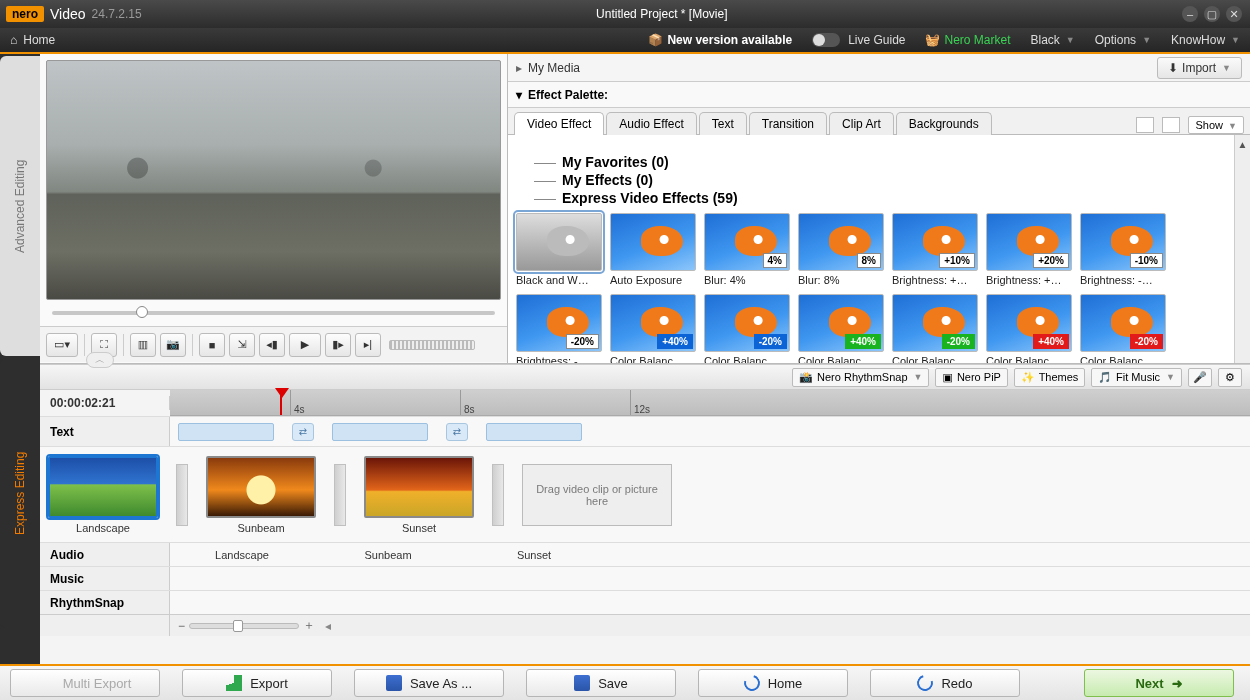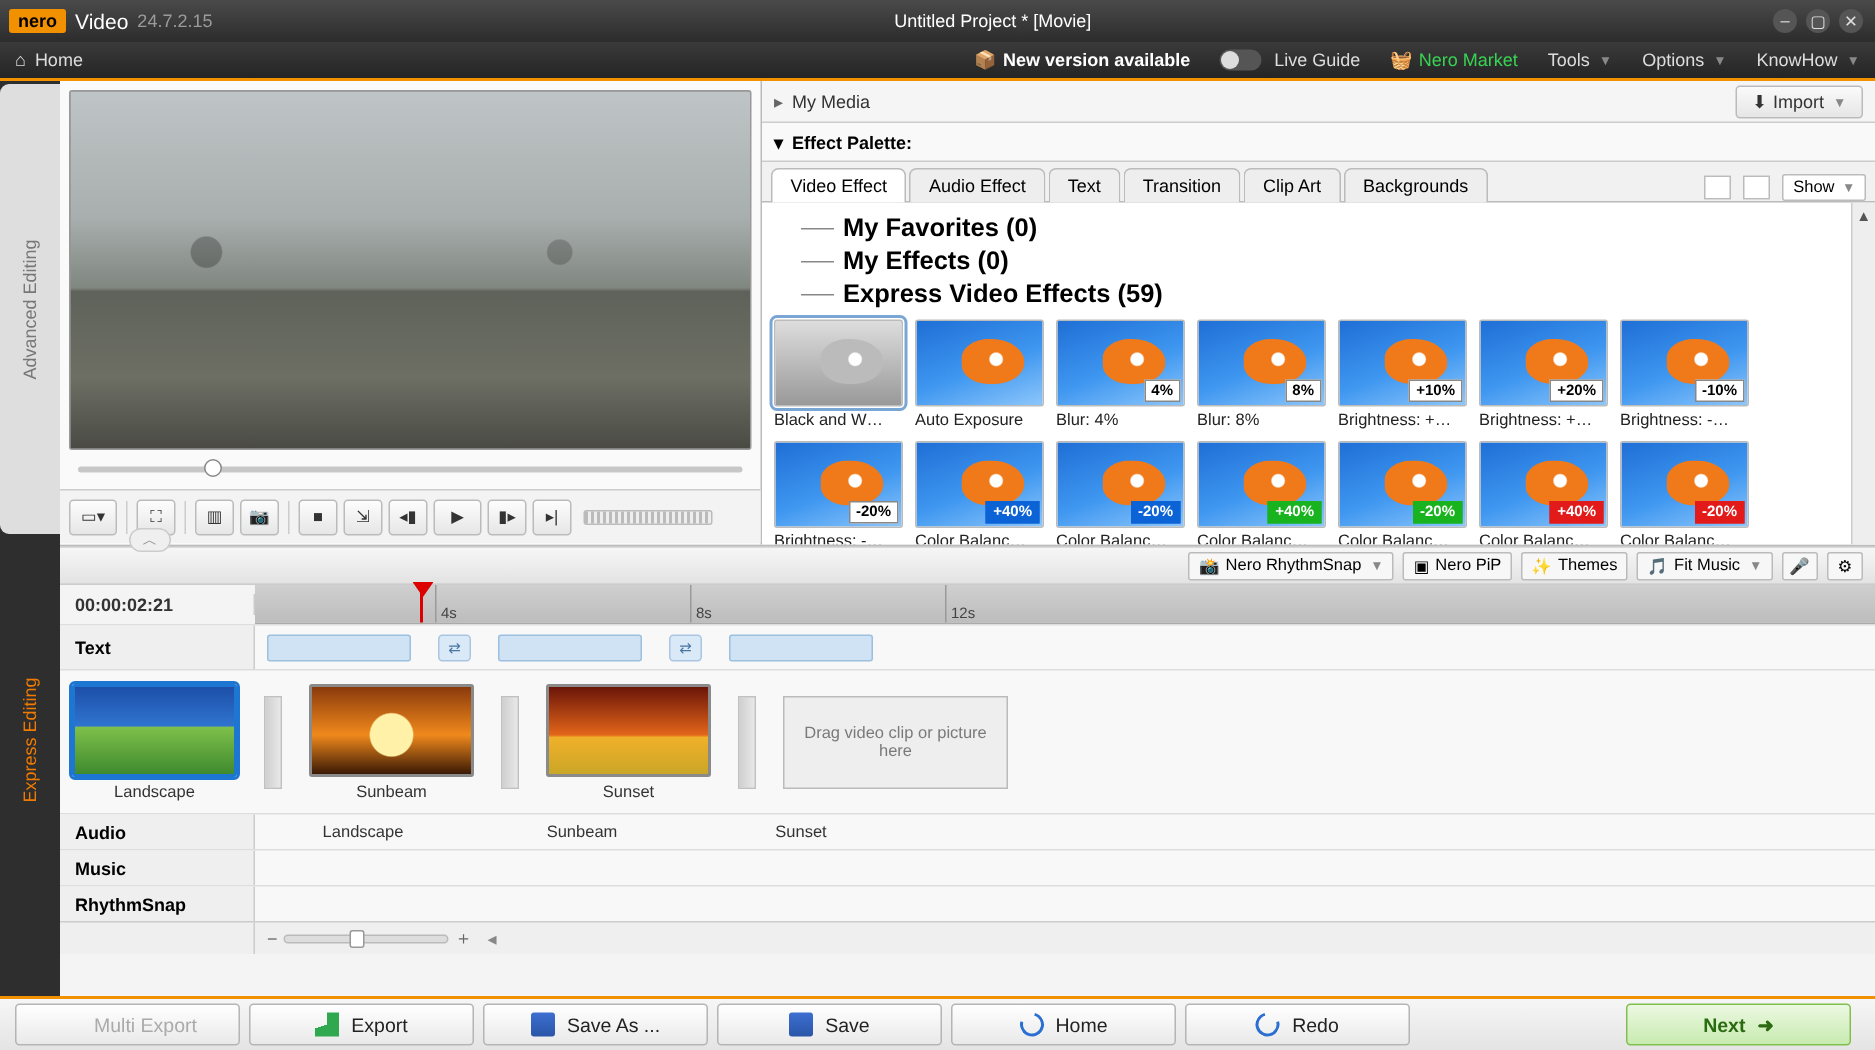--- a/index.html
+++ b/index.html
@@ -49,21 +49,21 @@
 .mymedia-bar .arrow{margin-right:6px;color:#666;}
 .import-btn{margin-left:auto;background:linear-gradient(#fafafa,#e6e6e6);border:1px solid #bbb;border-radius:3px;padding:3px 10px;font-size:12px;cursor:pointer;display:flex;align-items:center;gap:4px;}
 .palette-hdr{height:26px;border-bottom:1px solid #ccc;background:#f9f9f9;display:flex;align-items:center;padding:0 8px;font-size:12px;font-weight:bold;}
 .palette-hdr .arrow{margin-right:6px;}
 .effect-tabs{height:27px;display:flex;align-items:flex-end;background:#f1f1f1;border-bottom:1px solid #bbb;padding:0 6px;font-size:12px;}
 .etab{padding:4px 12px;border:1px solid #bbb;border-bottom:none;background:#eee;margin-right:2px;border-radius:5px 5px 0 0;cursor:pointer;position:relative;top:1px;}
 .etab.active{background:#fff;font-weight:500;}
 .effect-tabs .tools{margin-left:auto;display:flex;align-items:center;gap:8px;}
 .viewbtn{width:18px;height:16px;border:1px solid #bbb;background:#fff;cursor:pointer;}
 .show-dd{padding:2px 6px;border:1px solid #bbb;background:#fff;font-size:11px;cursor:pointer;border-radius:2px;}
-.effect-tree{padding:6px 0 0 26px;font-size:17px;}
+.effect-tree{padding:6px 0 0 26px;font-size:14px;margin-top:12px;}
 .tree-row{padding:1px 0;}
 .tree-row.bold{font-weight:bold;}
 .tree-row .line{display:inline-block;width:22px;border-top:1px solid #888;margin-right:6px;vertical-align:middle;}
 .effect-grid{display:flex;flex-wrap:wrap;gap:8px;padding:6px 8px 4px 8px;overflow:hidden;}
 .eff{width:86px;font-size:11px;cursor:pointer;}
 .eff .thumb{height:58px;border:1px solid #bbb;border-radius:2px;background:linear-gradient(160deg,#1f6fd6 0%, #3f97f0 55%, #8cc6fb 100%);position:relative;overflow:hidden;}
 .eff.selected .thumb{outline:2px solid #7aa6d6; outline-offset:1px; background:linear-gradient(#ddd,#999);}
 .eff .thumb .fish{position:absolute;right:12px;top:12px;width:42px;height:30px;background:radial-gradient(circle at 55% 45%, #fff 0 4px, transparent 5px), #f07a1a;border-radius:50% 60% 55% 50%;}
 .eff.selected .thumb .fish{background:radial-gradient(circle at 55% 45%, #fff 0 4px, transparent 5px), #bbb;}
 .eff .badge{position:absolute;right:2px;bottom:2px;padding:1px 4px;font-size:10px;font-weight:bold;background:#fff;border:1px solid #888;}
@@ -103,21 +103,21 @@
 .clip.sunset .cthumb{background:linear-gradient(#6b1508 0%, #e2651a 55%, #f0b02a 58%, #caa627 100%);}
 .drop-target{width:150px;height:62px;border:1px solid #bbb;background:#eee;color:#7a7a7a;font-size:11px;display:flex;align-items:center;justify-content:center;text-align:center;padding:0 8px;}
 .bracket{width:12px;height:62px;background:linear-gradient(90deg,#cfcfcf,#e8e8e8);border:1px solid #c0c0c0;}
 .tl-foot{height:22px;display:flex;align-items:center;border-top:1px solid #ccc;background:#efefef;}
 .tl-foot .lab{width:130px;border-right:1px solid #ccc;height:100%;}
 .zoom{display:flex;align-items:center;gap:4px;padding-left:8px;font-size:12px;color:#666;}
 .ztrack{width:110px;height:6px;background:#ddd;border:1px solid #bbb;border-radius:3px;position:relative;}
 .ztrack .zthumb{position:absolute;left:40%;top:-4px;width:10px;height:12px;background:#fff;border:1px solid #999;border-radius:2px;}
 
 
-.bottombar{height:36px;background:linear-gradient(#f6f6f6,#e4e4e4);border-top:2px solid #f29100;display:flex;align-items:center;gap:0;padding:0 10px;}
+.bottombar{height:36px;background:linear-gradient(#f6f6f6,#e4e4e4);border-top:2px solid #f29100;display:flex;align-items:center;gap:16px;padding:0 10px;}
 .bbtn{flex:0 0 auto;width:150px;height:28px;margin-right:6px;background:linear-gradient(#fff,#e9e9e9);border:1px solid #b5b5b5;border-radius:3px;display:flex;align-items:center;justify-content:center;gap:8px;font-size:13px;color:#222;cursor:pointer;}
 .bbtn.disabled{color:#aaa;}
 .bbtn.next{background:linear-gradient(#ecf8e1,#c7ebb0);border-color:#7fbf4d;color:#2a6b12;font-weight:bold;margin-left:auto;}
 .bic{width:16px;height:16px;display:inline-block;}
 .bic.save{background:linear-gradient(#3d6fd1,#2a55a8);border-radius:2px;}
 .bic.export{background:conic-gradient(#2fa84f 0 70%, transparent 0);}   
 .bic.undo,.bic.redo{border:2px solid #2a6fd1;border-radius:50%;border-top-color:transparent;transform:rotate(-30deg);}
 .bic.redo{transform:scaleX(-1) rotate(-30deg);}
 .dropdown-caret{font-size:9px;color:#888;margin-left:2px;}
 </style>
@@ -150,21 +150,21 @@
     <span class="toggle">
         <span class="knob"></span>
       </span>
     <span>Live Guide</span>
   </div>
   <div class="item nv">
     <span>🧺</span>
     <span>Nero Market</span>
   </div>
   <div class="item">
-      <span>Tools</span>
+      <span>Black</span>
       <span class="dropdown-caret">▼</span>
     </div>
   <div class="item">
       <span>Options</span>
       <span class="dropdown-caret">▼</span>
     </div>
   <div class="item">
       <span>KnowHow</span>
       <span class="dropdown-caret">▼</span>
     </div>

